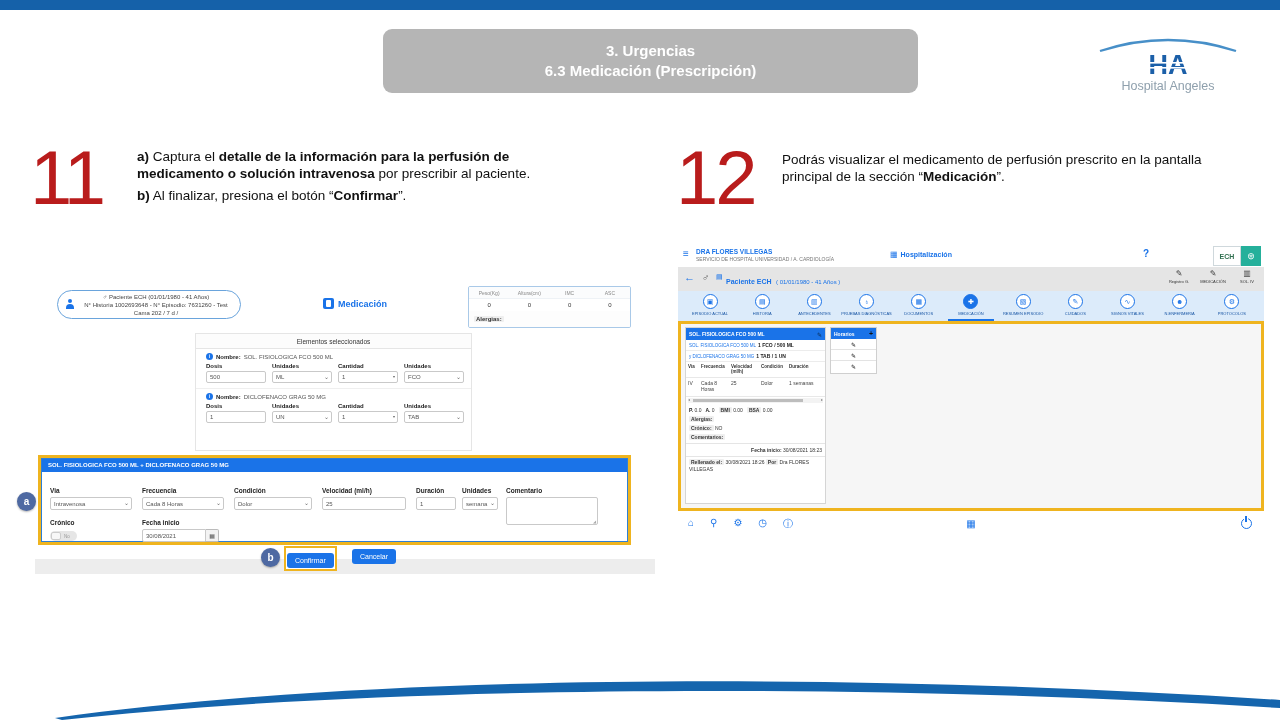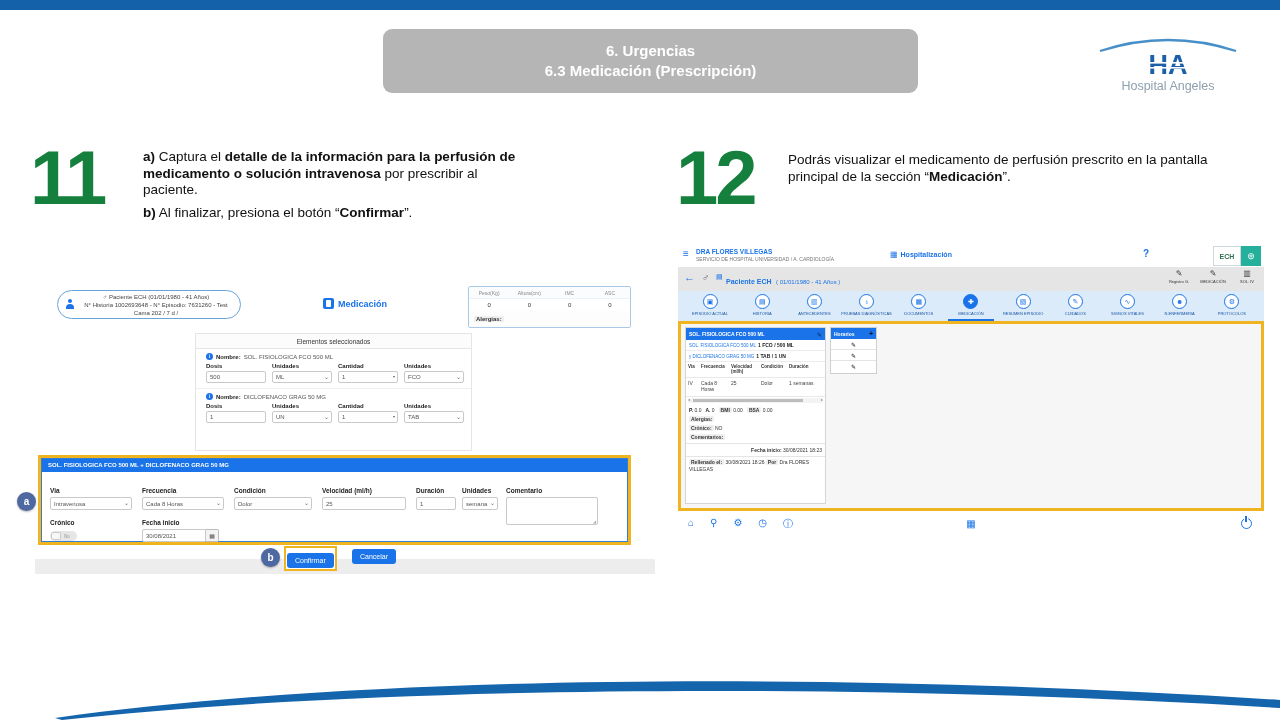--- a/index.html
+++ b/index.html
@@ -14,25 +14,25 @@
   .titlebox{position:absolute;left:383px;top:29px;width:535px;height:64px;background:#b5b5b5;
             border-radius:9px;display:flex;flex-direction:column;justify-content:center;align-items:center}
   .titlebox .t{color:#fff;font-weight:bold;font-size:15px;line-height:20px;text-align:center}
 
   
   .logo{position:absolute;right:36px;top:34px;width:152px;height:60px}
   .logo-ha{font-family:"Liberation Sans",sans-serif;font-weight:bold;font-size:27px;fill:#1b5fa8}
   .logo-sub{font-family:"Liberation Sans",sans-serif;font-size:12.5px;fill:#8fa0ad}
 
   
-  .stepnum{position:absolute;font-size:76px;font-weight:bold;color:#15803d;letter-spacing:-3px;line-height:1}
+  .stepnum{position:absolute;font-size:76px;font-weight:normal;color:#b91c1c;letter-spacing:-3px;line-height:1}
   .num11{left:30px;top:140px}
   .num12{left:676px;top:140px}
   .steptext{position:absolute;font-size:13.5px;line-height:16.5px;color:#111}
-  .steptext p{margin:0 0 6px 6px}
+  .steptext p{margin:0 0 6px 0}
   .s11{left:137px;top:149px;width:398px}
   .s12{left:782px;top:152px;width:432px}
 
   
   .shot-left{position:absolute;left:35px;top:278px;width:620px;height:300px;background:#fff}
 
   .pill{position:absolute;left:22px;top:12px;width:184px;height:29px;border:1px solid #6aa4dc;
         border-radius:15px;display:flex;align-items:center;padding:2px 7px;background:#fff}
   .person{position:relative;width:10px;height:11px;flex:0 0 10px;margin-right:4px}
   .person::before{content:"";position:absolute;top:0;left:3px;width:4px;height:4px;border-radius:50%;background:#1a73e8}
@@ -193,21 +193,21 @@
   .wave{position:absolute;left:0;bottom:0;width:1280px;height:62px}
 </style>
 </head>
 <body>
 
 <div class="slide">
 
   <div class="topbar"></div>
 
   <div class="titlebox">
-    <div class="t">6. Urgencias</div>
+    <div class="t">3. Urgencias</div>
     <div class="t">6.3 Medicación (Prescripción)</div>
   </div>
 
   <svg class="logo" viewBox="0 0 152 60">
     <path d="M8,17 Q76,-5 144,17" fill="none" stroke="#478fc8" stroke-width="2.3"></path>
     <text class="logo-ha" x="76" y="40" text-anchor="middle">HA</text>
     <rect x="56" y="28" width="40" height="1.6" fill="#fff"></rect>
     <rect x="56" y="33" width="40" height="1.6" fill="#fff"></rect>
     <text class="logo-sub" x="76" y="56" text-anchor="middle">Hospital Angeles</text>
   </svg>

